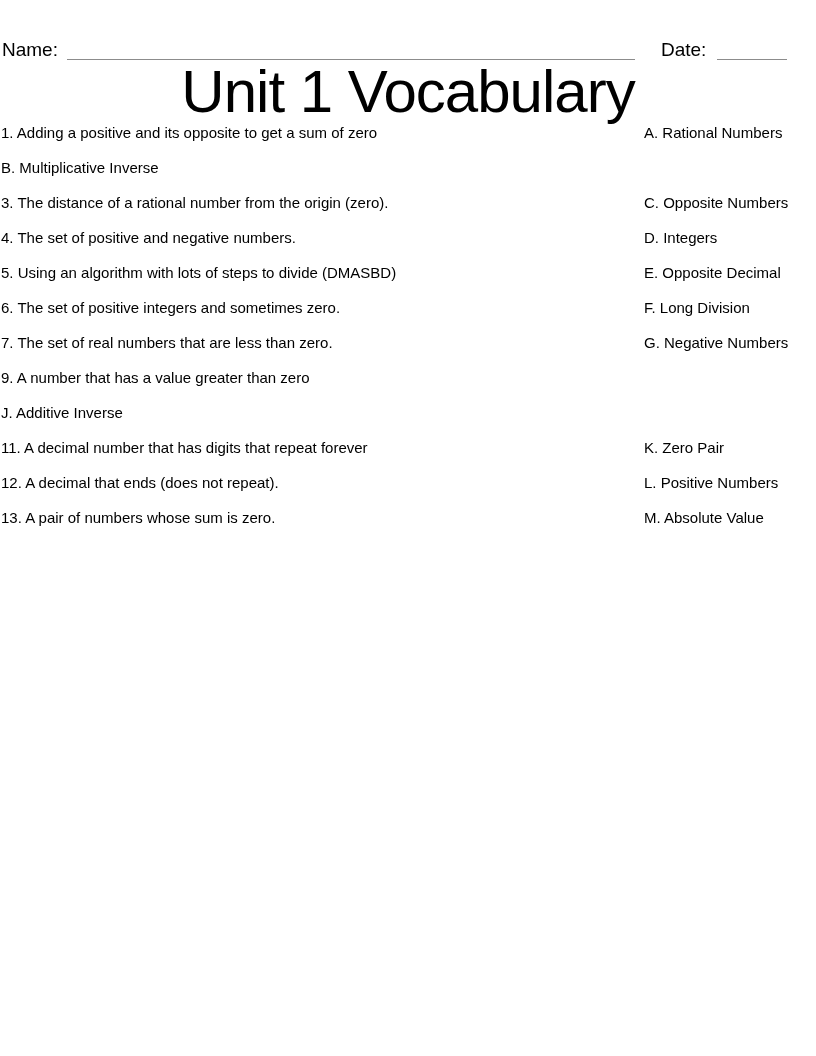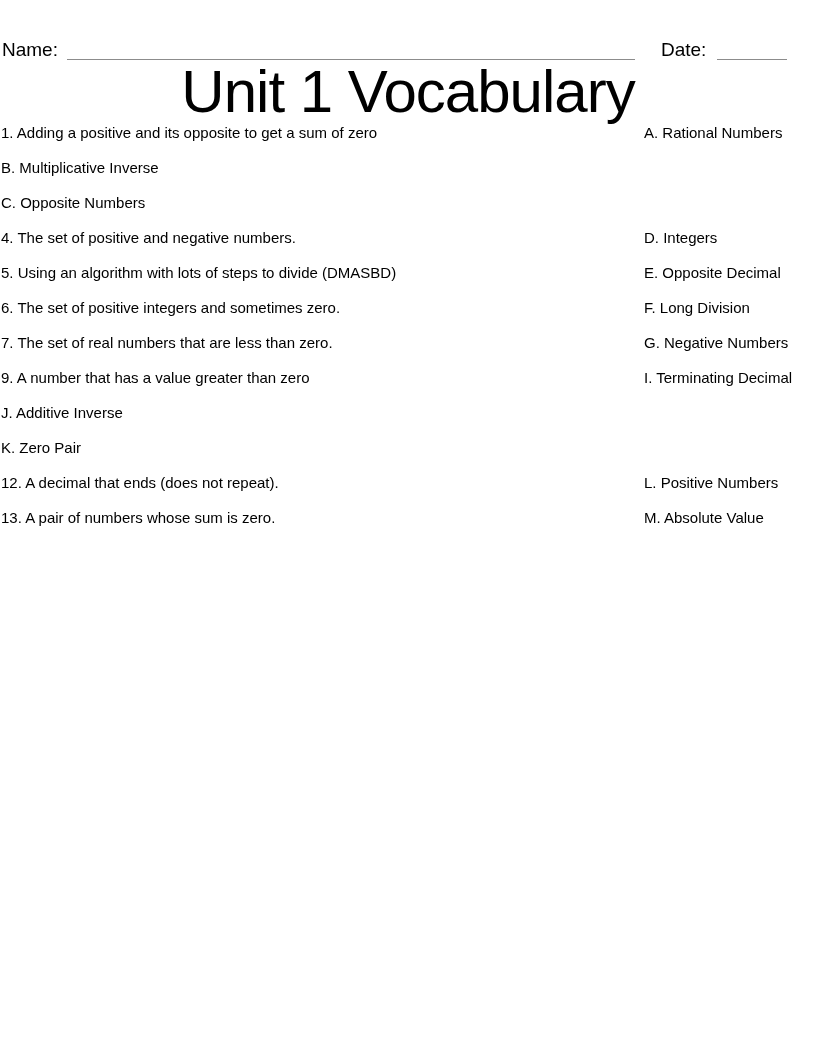--- a/index.html
+++ b/index.html
@@ -92,46 +92,47 @@
 
   <div class="matching-list">
     <div class="match-row">
       <div class="question">1. Adding a positive and its opposite to get a sum of zero</div>
       <div class="answer">A. Rational Numbers</div>
     </div>
     <div class="match-row">
       <div class="answer">B. Multiplicative Inverse</div>
     </div>
     <div class="match-row">
+      <div class="question">3. The distance of a rational number from the origin (zero).</div>
       <div class="answer">C. Opposite Numbers</div>
     </div>
     <div class="match-row">
       <div class="question">4. The set of positive and negative numbers.</div>
       <div class="answer">D. Integers</div>
     </div>
     <div class="match-row">
       <div class="question">5. Using an algorithm with lots of steps to divide (DMASBD)</div>
       <div class="answer">E. Opposite Decimal</div>
     </div>
     <div class="match-row">
       <div class="question">6. The set of positive integers and sometimes zero.</div>
       <div class="answer">F. Long Division</div>
     </div>
     <div class="match-row">
       <div class="question">7. The set of real numbers that are less than zero.</div>
       <div class="answer">G. Negative Numbers</div>
     </div>
     <div class="match-row">
       <div class="question">9. A number that has a value greater than zero</div>
-      <div class="answer">I. Terminating Decimal</div>
     </div>
     <div class="match-row">
       <div class="answer">J. Additive Inverse</div>
     </div>
     <div class="match-row">
+      <div class="question">11. A decimal number that has digits that repeat forever</div>
       <div class="answer">K. Zero Pair</div>
     </div>
     <div class="match-row">
       <div class="question">12. A decimal that ends (does not repeat).</div>
       <div class="answer">L. Positive Numbers</div>
     </div>
     <div class="match-row">
       <div class="question">13. A pair of numbers whose sum is zero.</div>
       <div class="answer">M. Absolute Value</div>
     </div>

